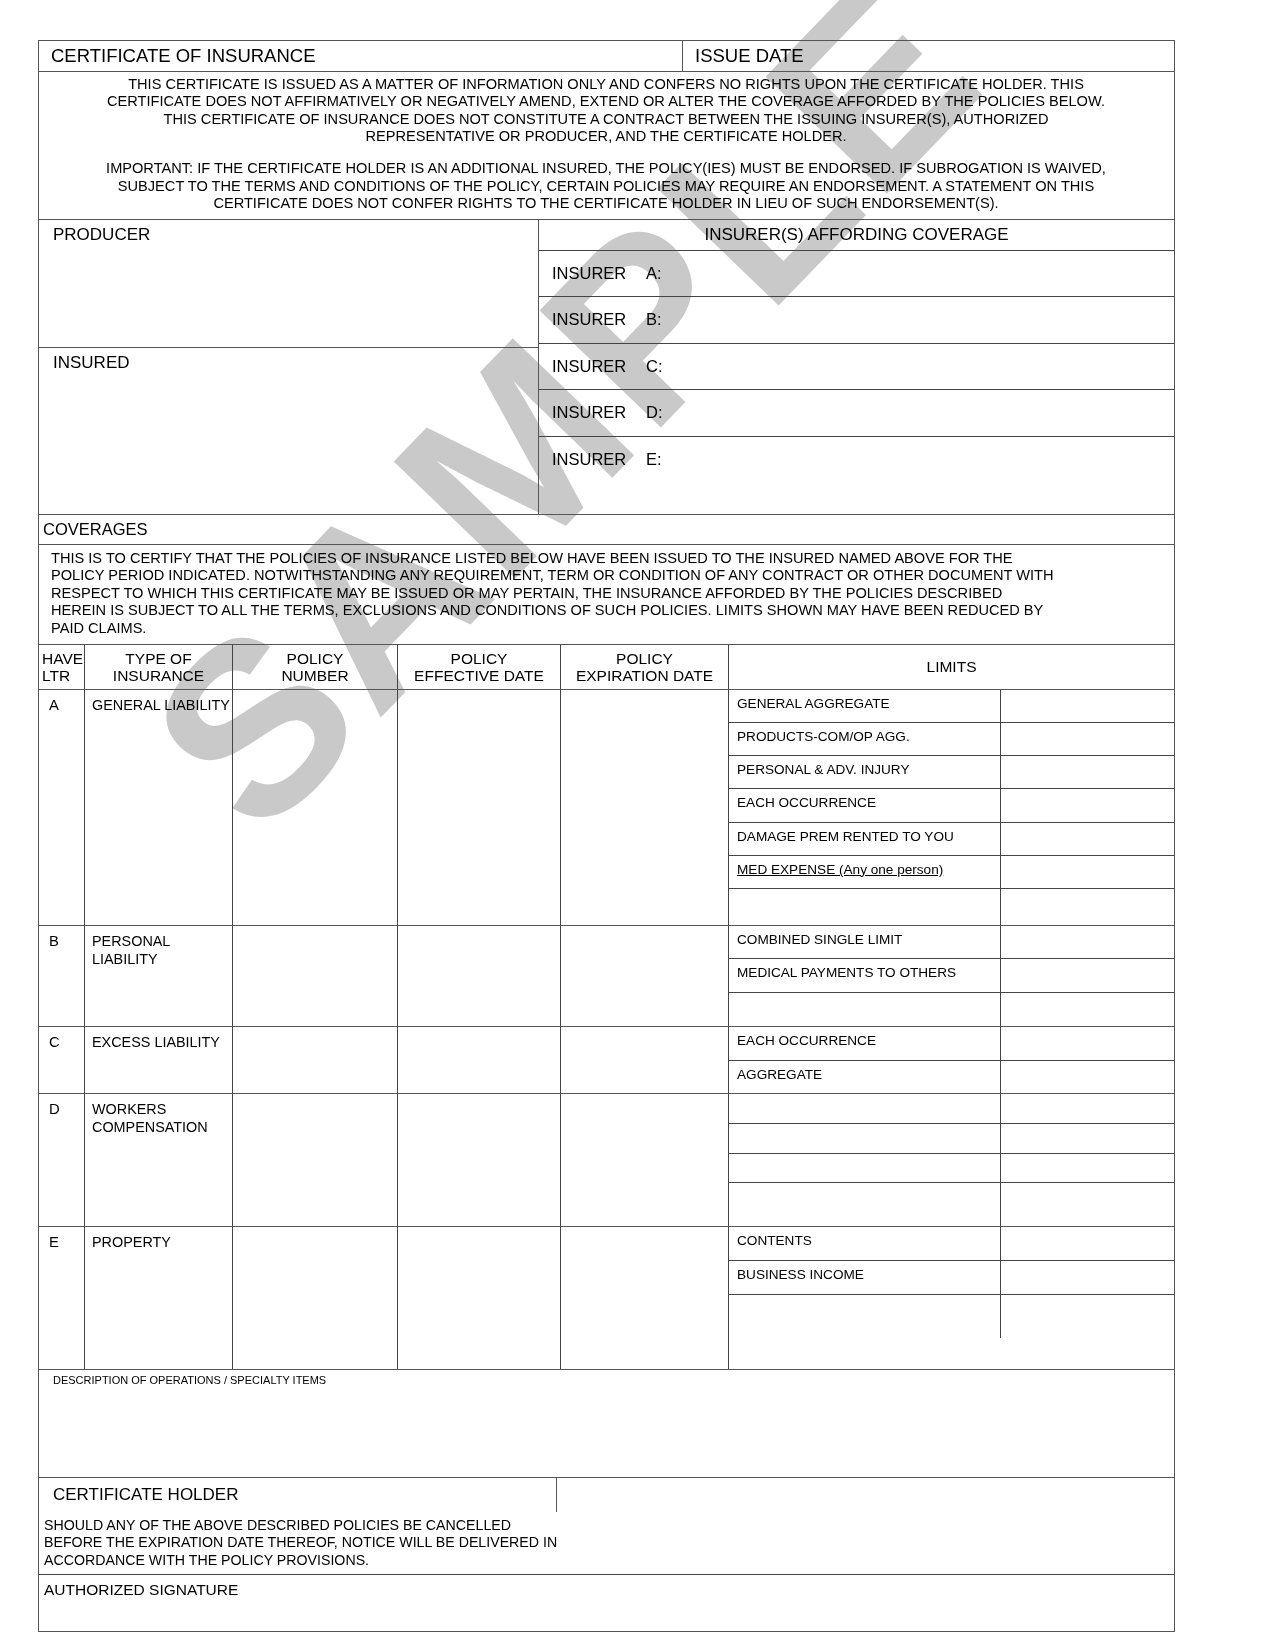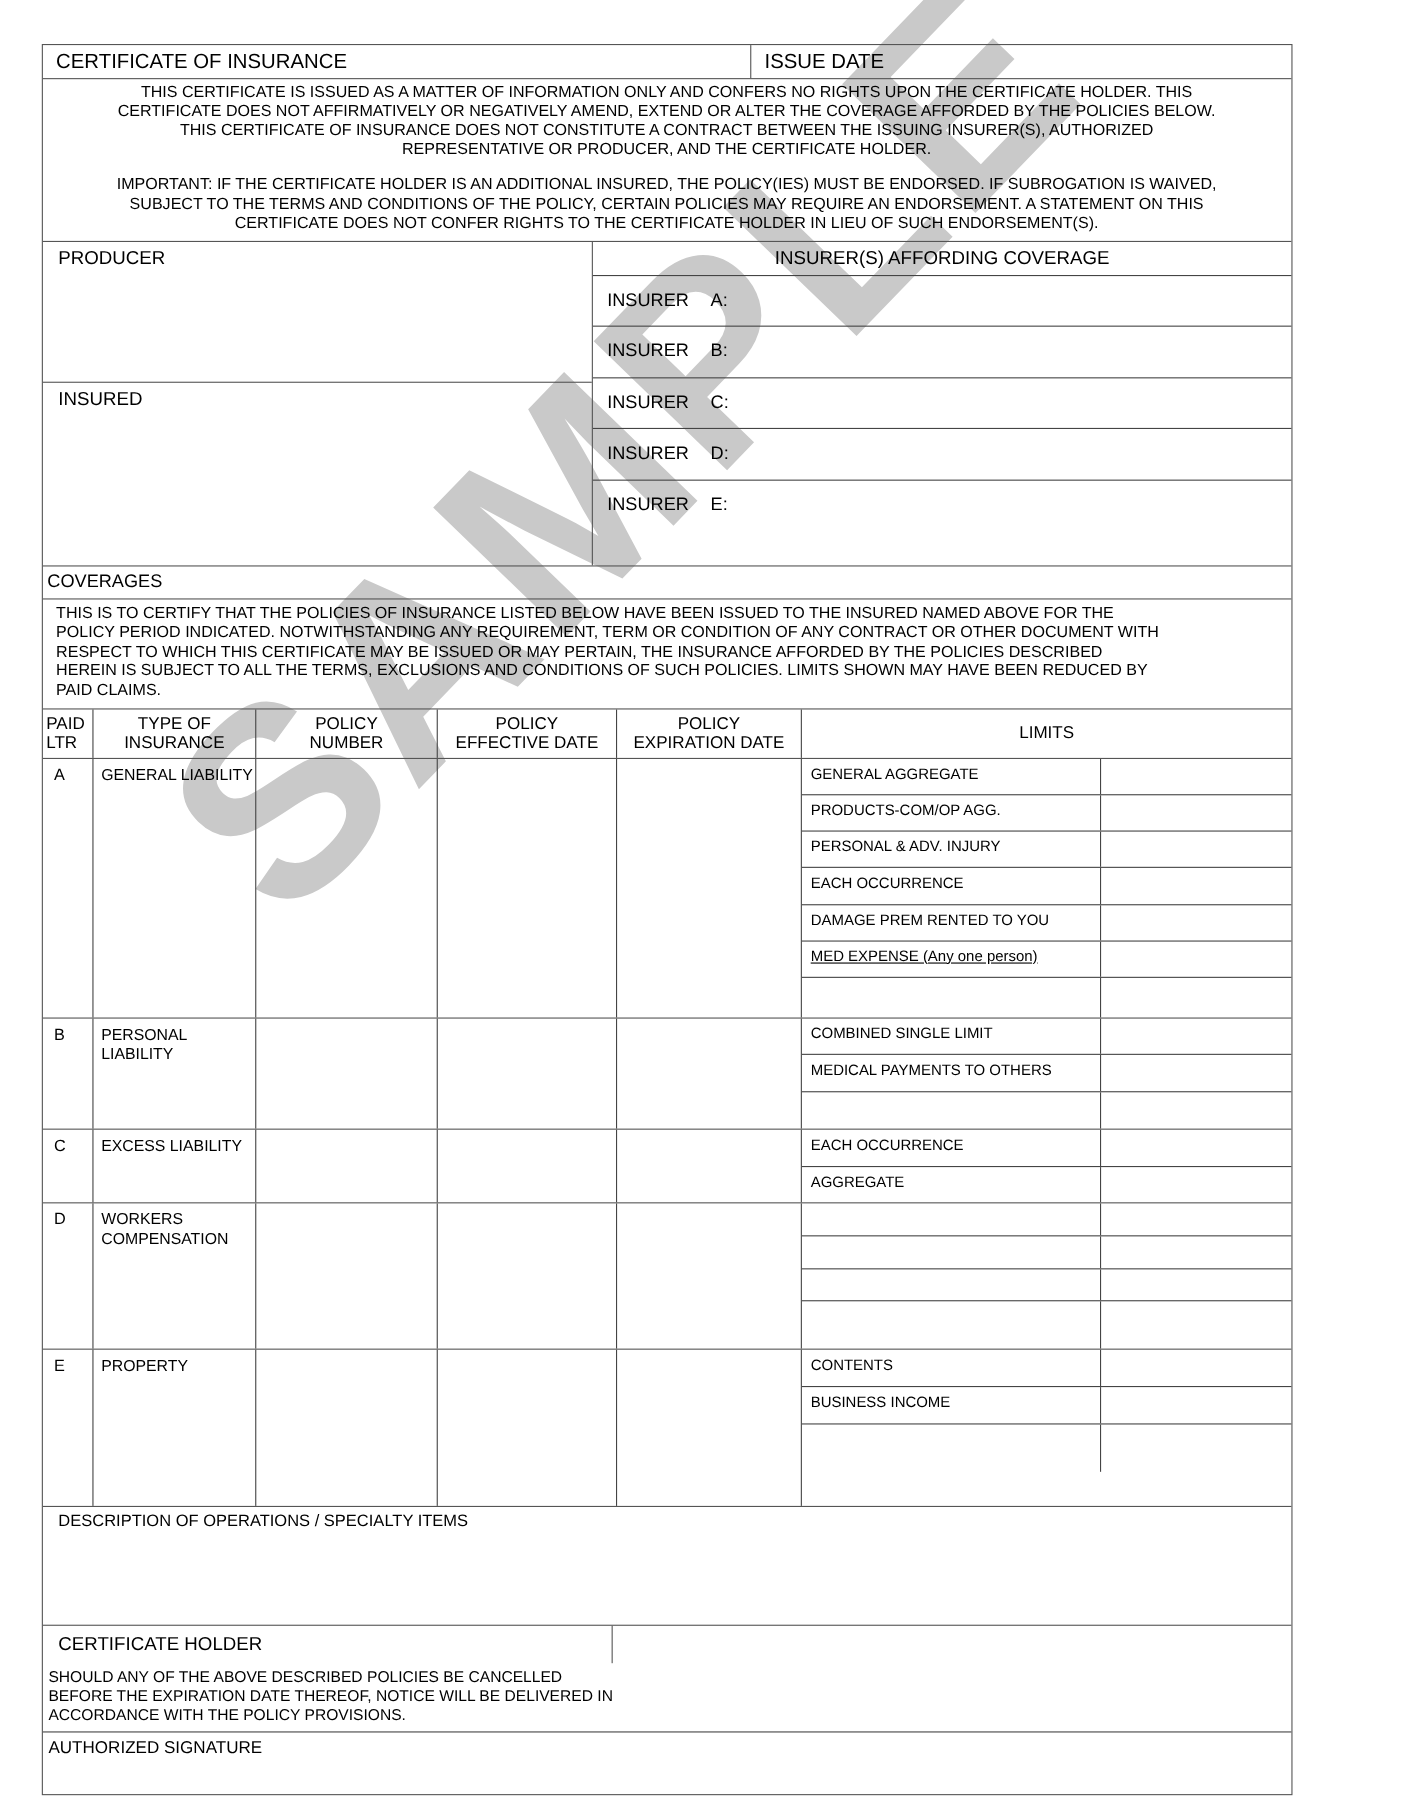--- a/index.html
+++ b/index.html
@@ -151,21 +151,21 @@
     width: 272px;
     box-sizing: border-box;
     font-size: 13.6px;
     padding: 6px 0 0 8px;
     border-right: 1px solid #444444;
   }
   .limit-val { flex: 1; }
 
   
   .desc-label {
-    font-size: 15px;
+    font-size: 11px;
     padding: 4px 0 0 14px;
   }
 
   
   .ch-left { width: 518px; }
   .ch-right { flex: 1; }
   .ch-label {
     font-size: 17px;
     padding: 7px 0 0 14px;
   }
@@ -250,21 +250,21 @@
       <p>THIS IS TO CERTIFY THAT THE POLICIES OF INSURANCE LISTED BELOW HAVE BEEN ISSUED TO THE INSURED NAMED ABOVE FOR THE</p>
       <p>POLICY PERIOD INDICATED. NOTWITHSTANDING ANY REQUIREMENT, TERM OR CONDITION OF ANY CONTRACT OR OTHER DOCUMENT WITH</p>
       <p>RESPECT TO WHICH THIS CERTIFICATE MAY BE ISSUED OR MAY PERTAIN, THE INSURANCE AFFORDED BY THE POLICIES DESCRIBED</p>
       <p>HEREIN IS SUBJECT TO ALL THE TERMS, EXCLUSIONS AND CONDITIONS OF SUCH POLICIES. LIMITS SHOWN MAY HAVE BEEN REDUCED BY</p>
       <p>PAID CLAIMS.</p>
     </div>
 
     <div class="row hline">
       <div class="cell col-insr vline-thin th left-al">
         <div>
-          <div>PAID</div>
+          <div>HAVE</div>
           <div>LTR</div>
         </div>
       </div>
       <div class="cell col-type vline-thin th">
         <div>
           <div>TYPE OF</div>
           <div>INSURANCE</div>
         </div>
       </div>
       <div class="cell col-num vline-thin th">

